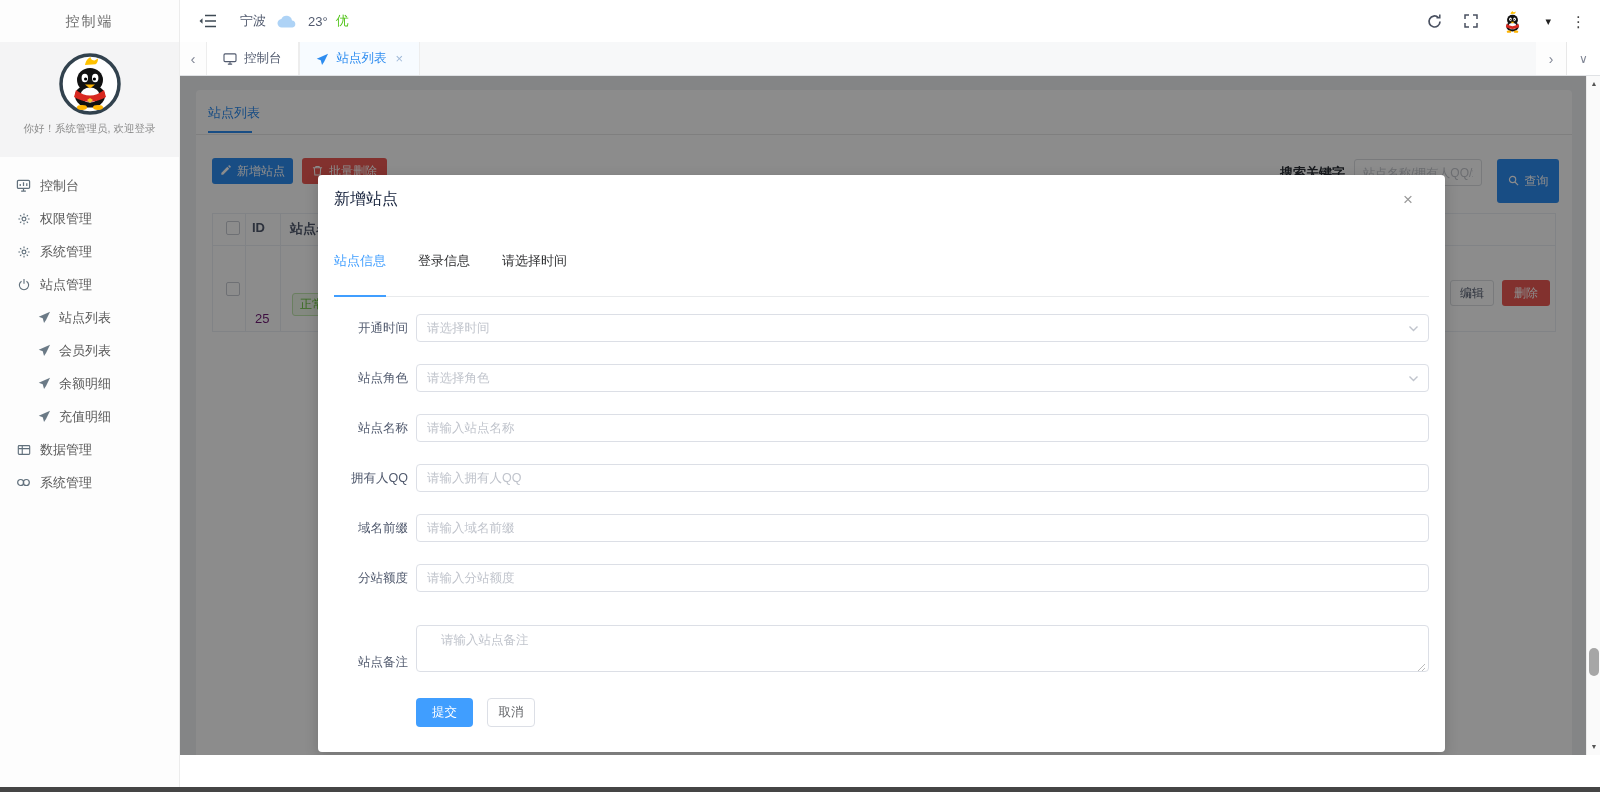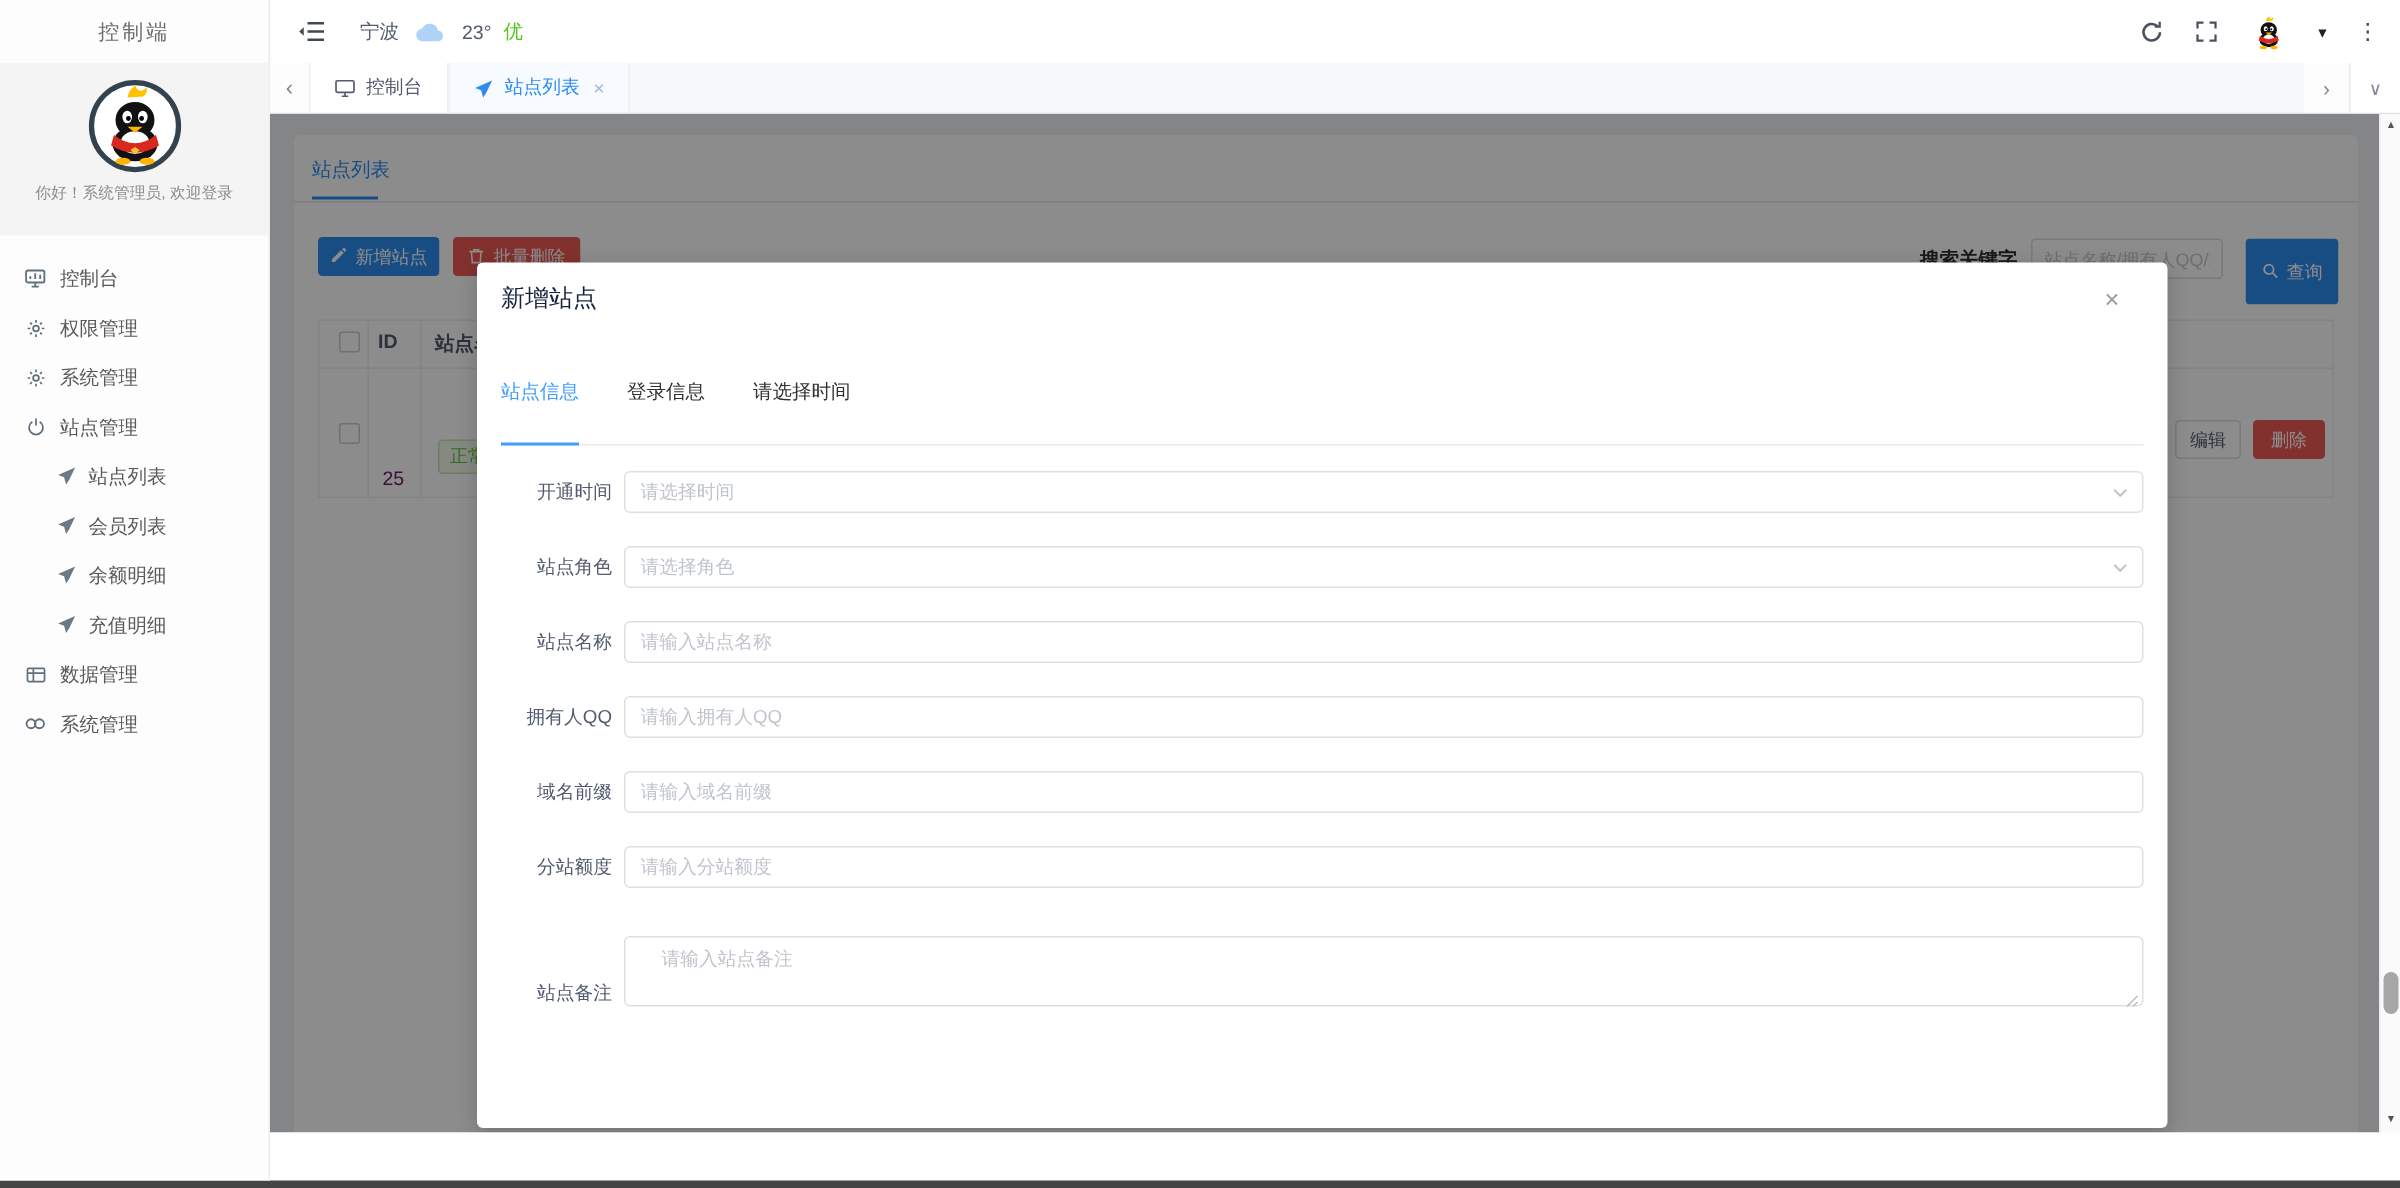--- a/index.html
+++ b/index.html
@@ -435,20 +435,24 @@
           <div class="fctrl">
             <textarea class="ftext" placeholder="请输入站点备注" style=""></textarea>
             <span class="ta-grip">
               <svg viewBox="0 0 9 9" width="9" height="9" stroke="currentColor" stroke-width="1">
                   <path d="M8 1L1 8M8 5L5 8"></path>
                 </svg>
             </span>
           </div>
         </div>
 
+        <div class="m-actions">
+          <div class="submit-btn">提交</div>
+          <div class="cancel-btn">取消</div>
+        </div>
 
       </div>
     </div>
   </div>
 
   <div class="bottom-strip"></div>
   <div class="bottom-line"></div>
 
 </div>
 

